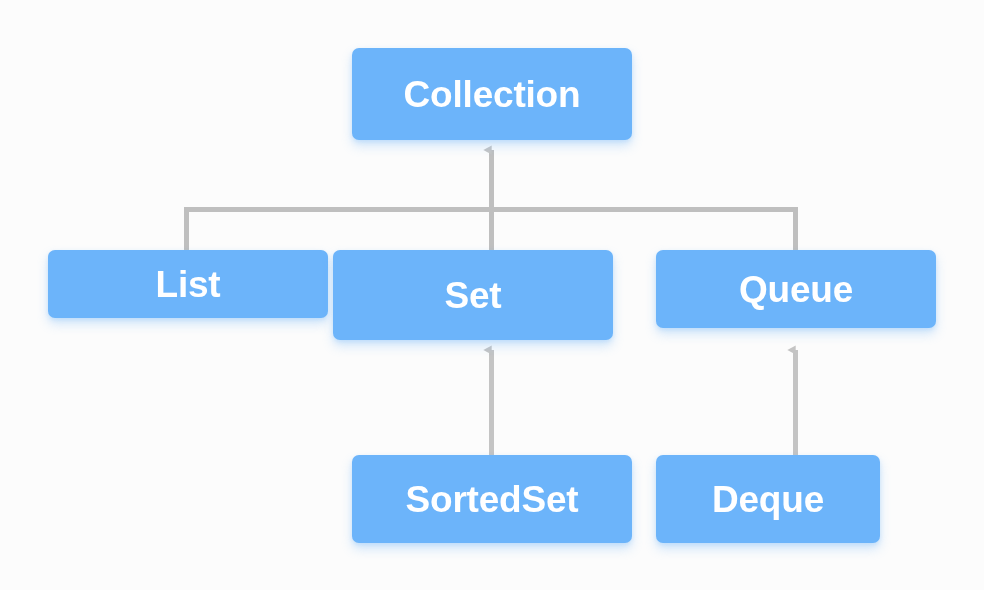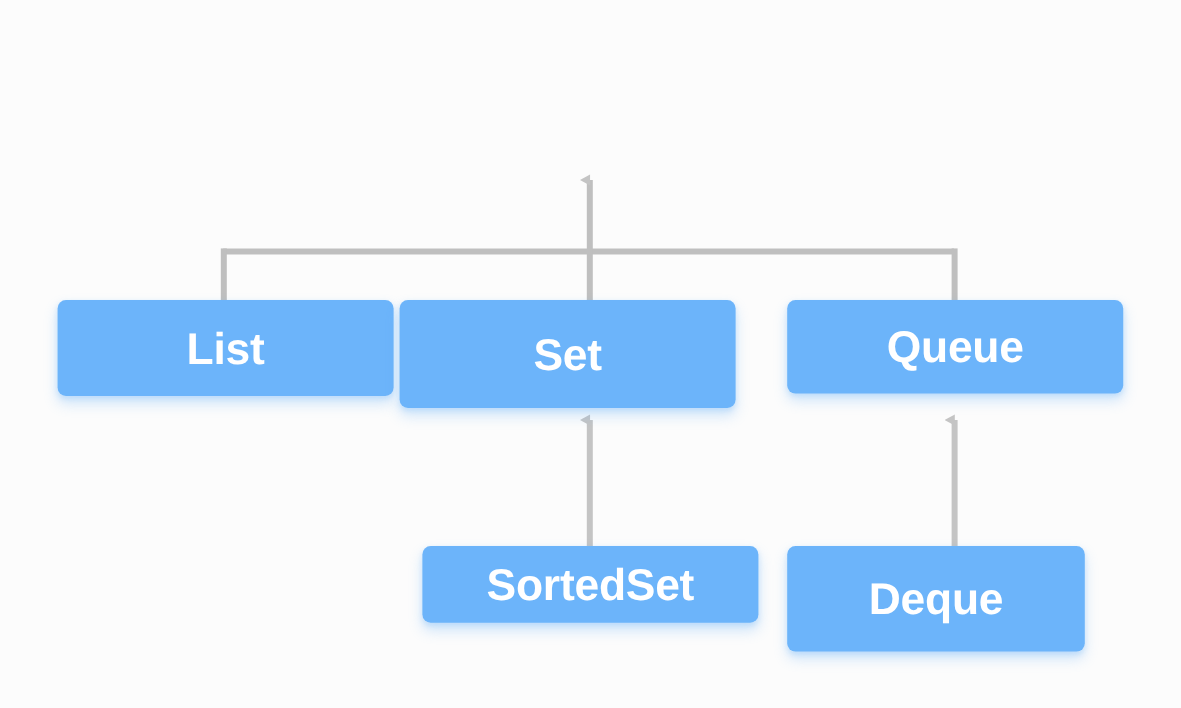--- a/index.html
+++ b/index.html
@@ -45,25 +45,25 @@
     font-family: "Liberation Sans", sans-serif;
     font-weight: bold;
     font-size: 37px;
     line-height: 1;
     letter-spacing: -0.2px;
     white-space: nowrap;
     user-select: none;
   }
   
   #node-collection { left: 352px; top: 48px;  width: 280px; height: 92px; }
-  #node-list       { left: 48px;  top: 250px; width: 280px; height: 80px; }
+  #node-list       { left: 48px;  top: 250px; width: 280px; height: 68px; }
   #node-set        { left: 333px; top: 250px; width: 280px; height: 90px; }
   #node-queue      { left: 656px; top: 250px; width: 280px; height: 78px; }
-  #node-sortedset  { left: 352px; top: 455px; width: 280px; height: 64px; }
-  #node-deque      { left: 656px; top: 455px; width: 248px; height: 88px; align-items: center; }
+  #node-sortedset  { left: 352px; top: 455px; width: 280px; height: 88px; }
+  #node-deque      { left: 656px; top: 455px; width: 224px; height: 88px; align-items: center; }
 </style>
 </head>
 <body>
 
 <div id="diagram-canvas">
 
   <svg id="connector-layer" width="984" height="590" viewBox="0 0 984 590" xmlns="http://www.w3.org/2000/svg">
     <defs>
       <marker id="arrow-up" markerWidth="10" markerHeight="9" refX="5" refY="8.4" orient="auto" markerUnits="userSpaceOnUse">
         <path d="M 5 0.2 L 9.6 8.6 L 0.4 8.6 Z" fill="#c4c4c4"></path>
@@ -76,20 +76,23 @@
 
     <path d="M 795.5 250 L 795.5 207" stroke="#bfbfbf" stroke-width="5" fill="none"></path>
 
     <path d="M 491.5 250 L 491.5 150" stroke="#bfbfbf" stroke-width="5" fill="none" marker-end="url(#arrow-up)"></path>
 
     <path d="M 491.5 455 L 491.5 350" stroke="#c4c4c4" stroke-width="5" fill="none" marker-end="url(#arrow-up)"></path>
 
     <path d="M 795.5 455 L 795.5 350" stroke="#c4c4c4" stroke-width="5" fill="none" marker-end="url(#arrow-up)"></path>
   </svg>
 
+  <div class="node-box" id="node-collection">
+    <span class="node-label">Collection</span>
+  </div>
 
   <div class="node-box" id="node-list">
     <span class="node-label">List</span>
   </div>
 
   <div class="node-box" id="node-set">
     <span class="node-label">Set</span>
   </div>
 
   <div class="node-box" id="node-queue">

